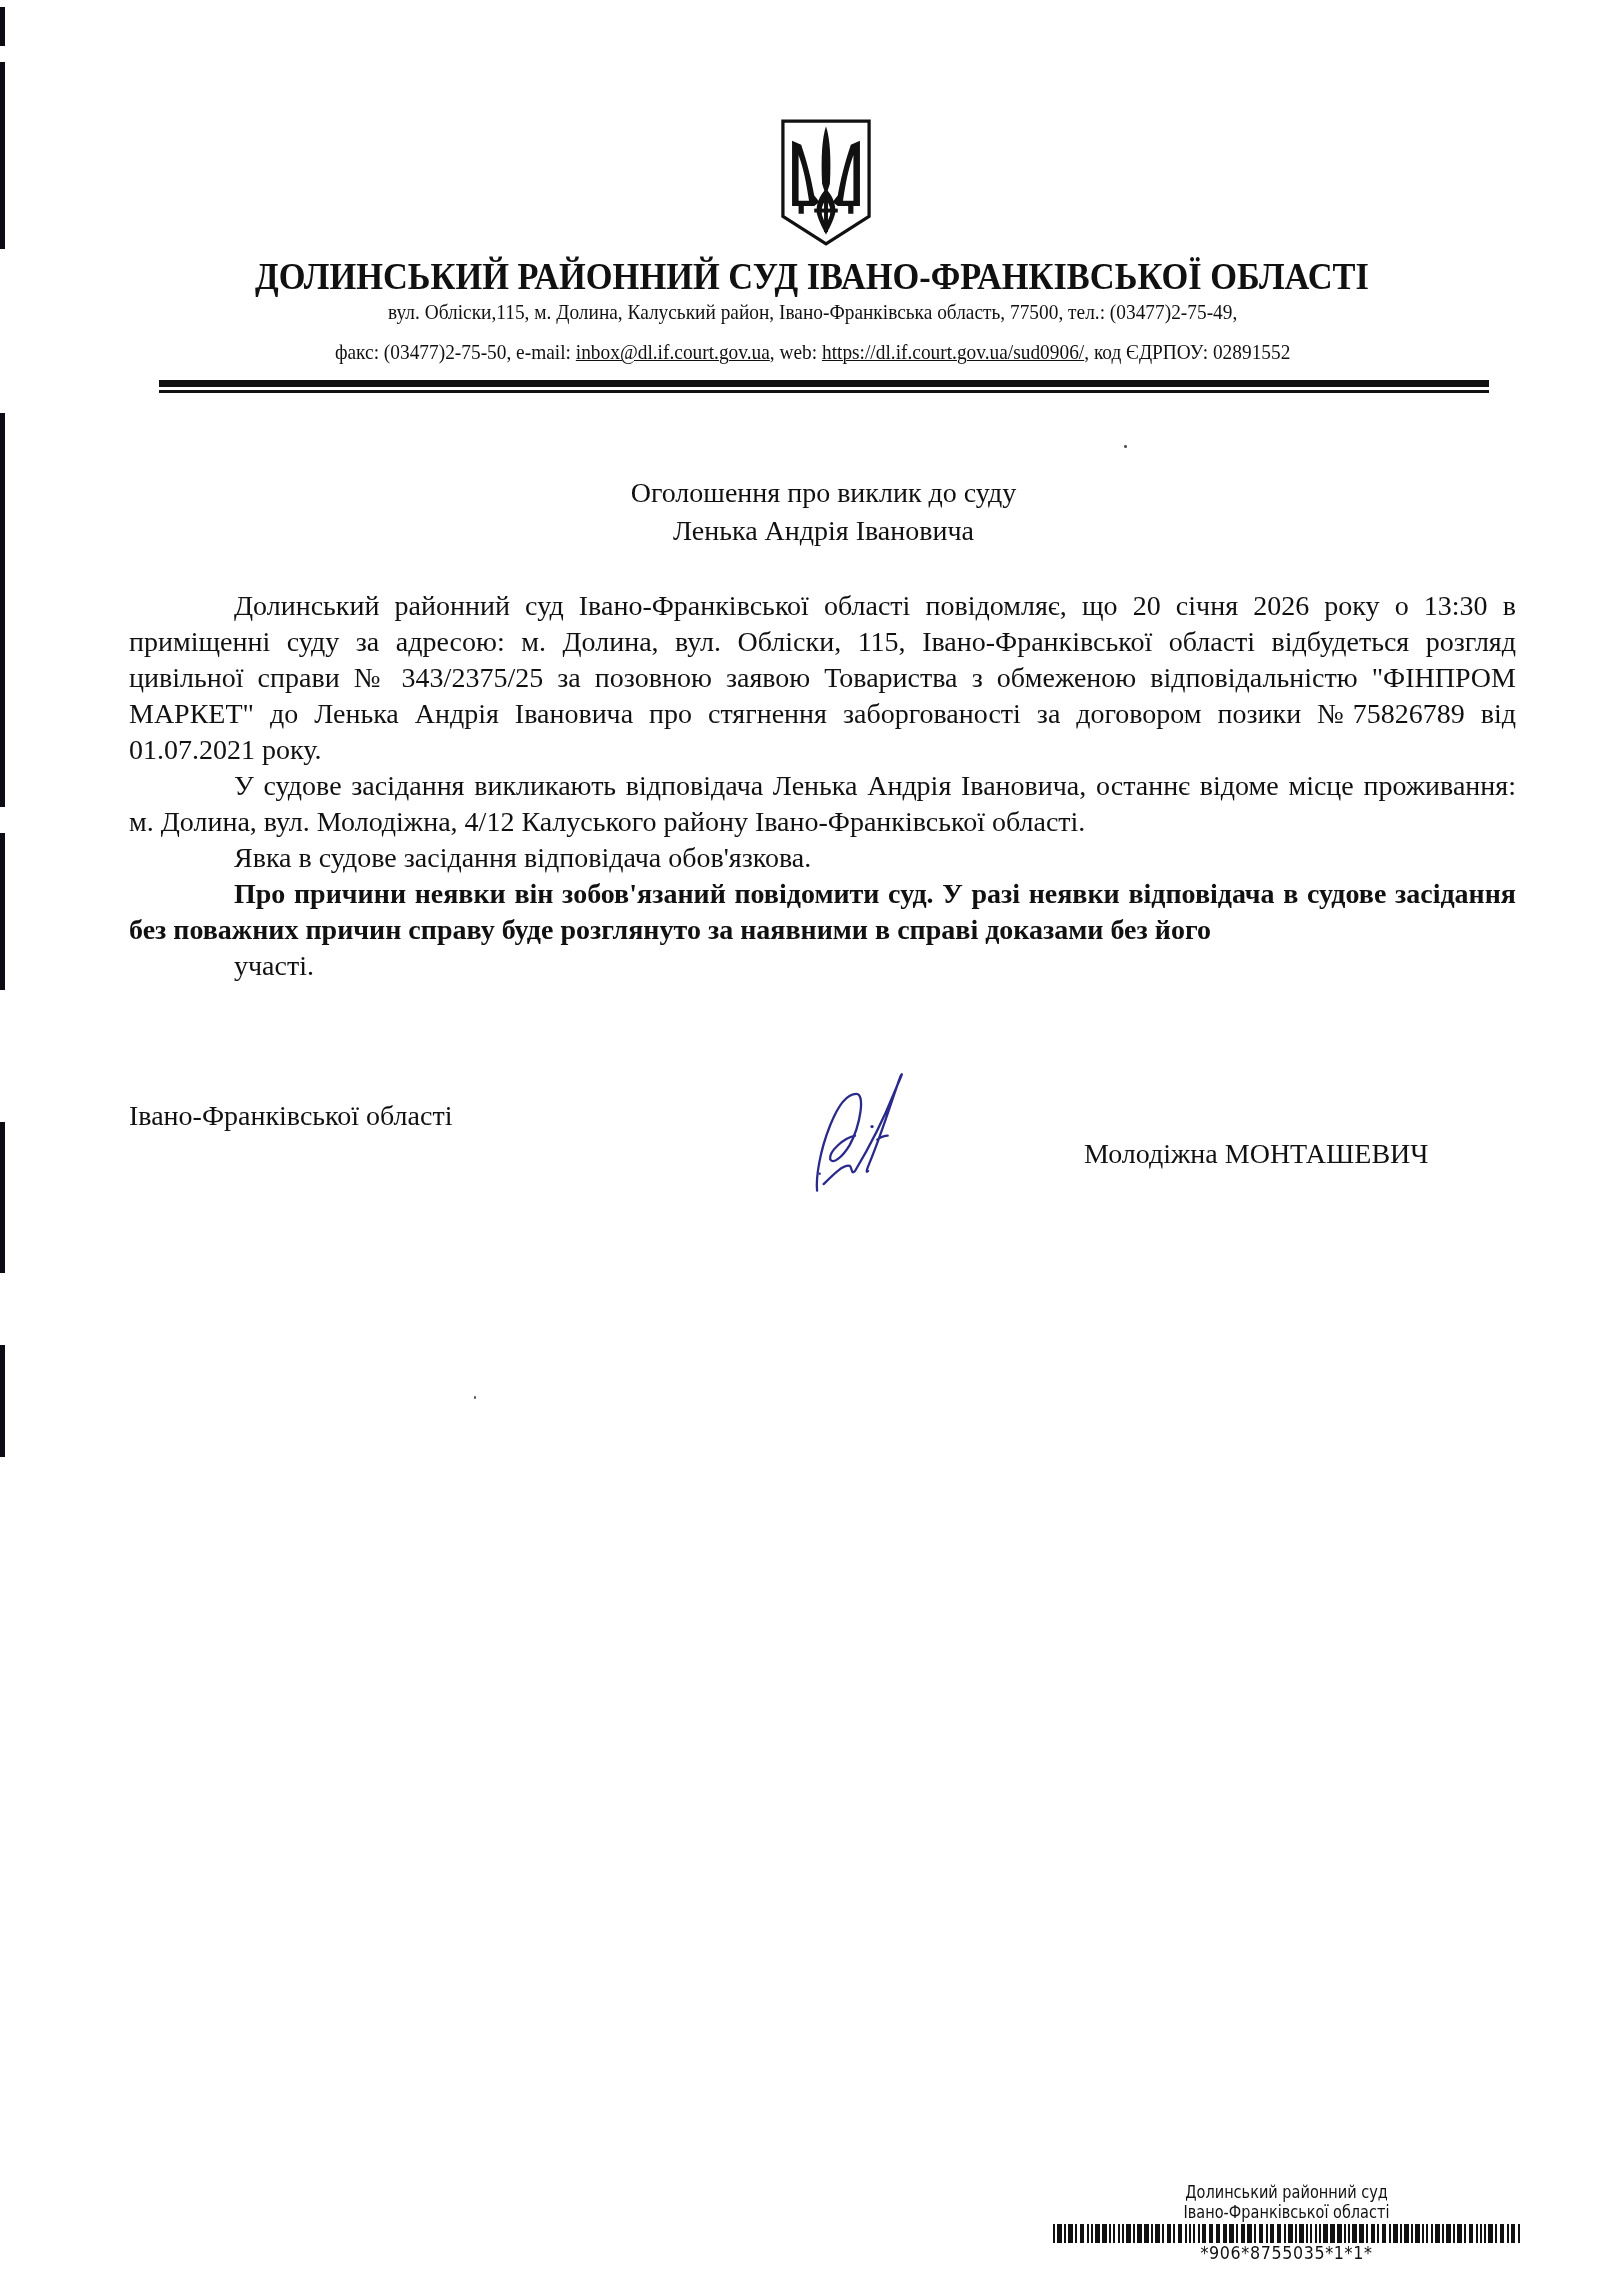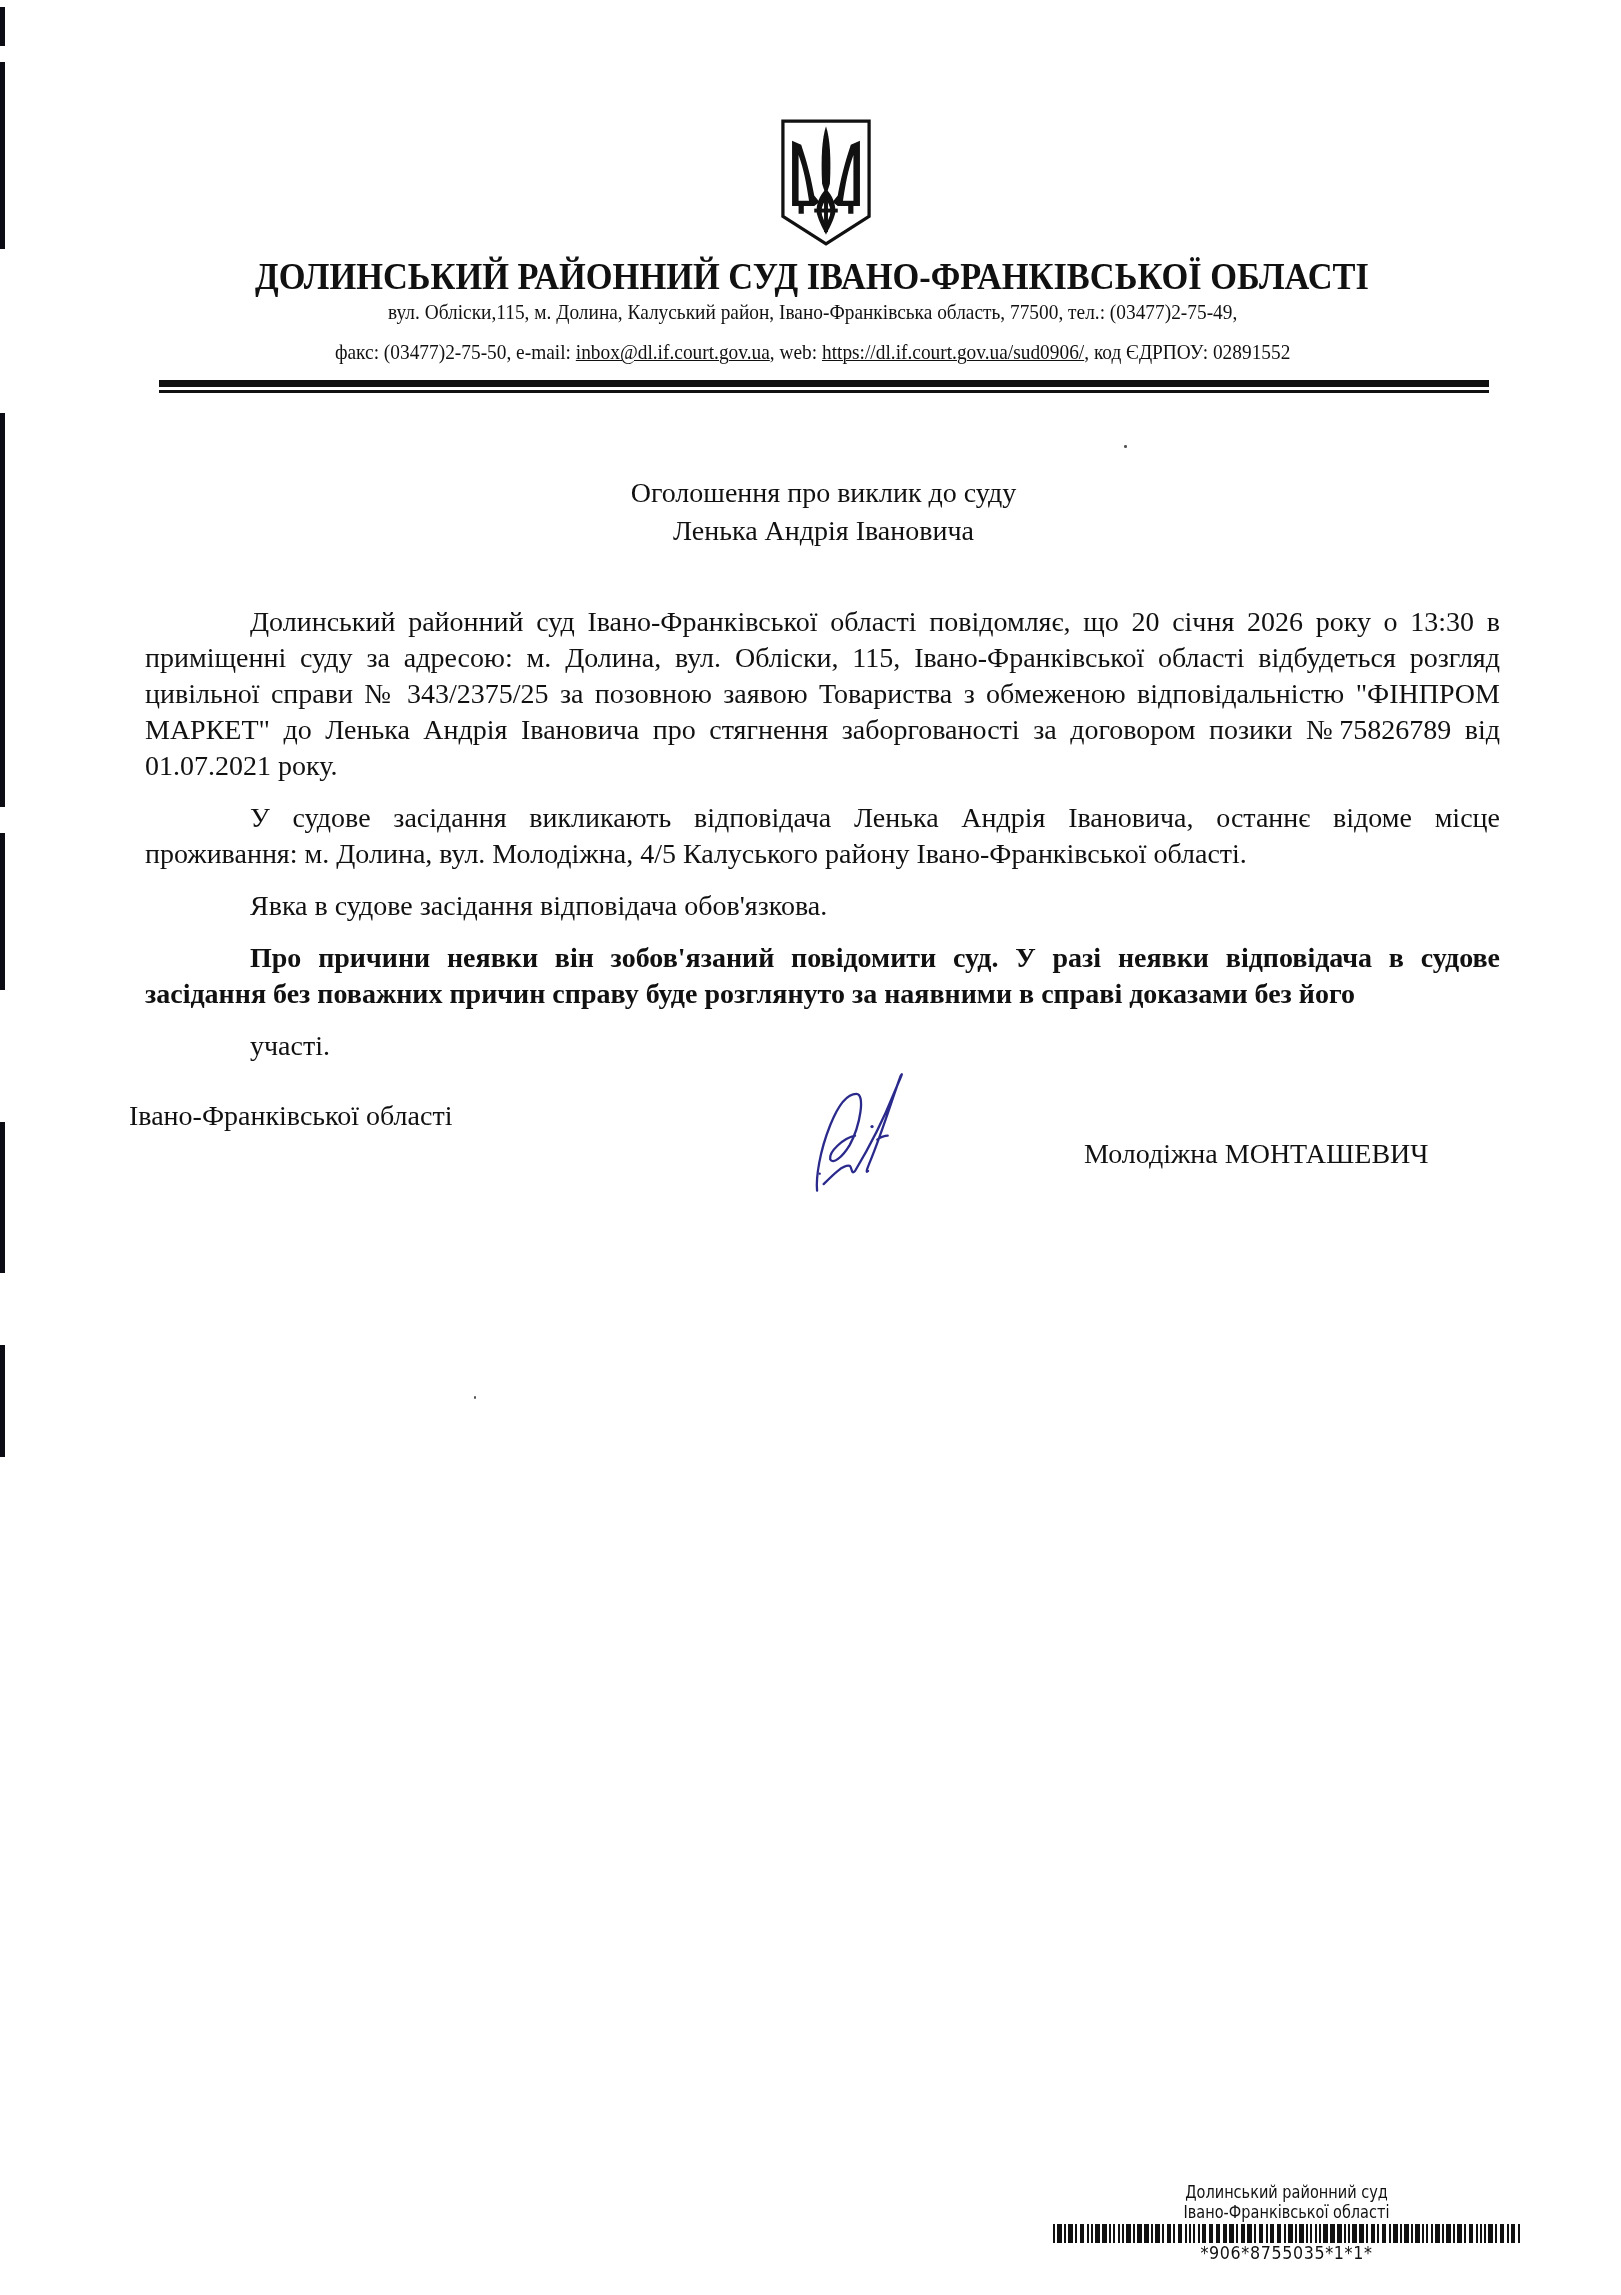--- a/index.html
+++ b/index.html
@@ -13,21 +13,21 @@
   .addr { position: absolute; left: 0; width: 1622px; text-align: center; font-size: 22px; line-height: 26px;
           transform: scaleX(0.88); transform-origin: 825px 0; }
   .addr1 { top: 299px; }
   .addr2 { top: 339px; }
   .addr a, .addr .u { color: #111111; text-decoration: underline; text-decoration-thickness: 1.3px; }
   .rule-thick { position: absolute; left: 159px; width: 1330px; top: 380px; height: 7.2px; background: #111111; }
   .rule-thin { position: absolute; left: 159px; width: 1330px; top: 390px; height: 2.6px; background: #111111; }
   .notice-title { position: absolute; left: 0; width: 1647px; text-align: center; font-size: 28px; line-height: 38px; top: 474px; }
   .body-text { position: absolute; left: 129px; width: 1387px; top: 588px; font-size: 28px; line-height: 36px;
                text-align: justify; }
-  .body-text p { margin: 16px; text-indent: 105px; }
+  .body-text p { margin: 0; text-indent: 105px; }
   .body-text p.last-left { text-align-last: left; font-weight: bold; }
   .body-text .tail { text-indent: 105px; }
   .signer-title { position: absolute; left: 129px; top: 1097px; font-size: 28px; line-height: 38px; }
   .signature { position: absolute; left: 804px; top: 1053px; width: 157px; height: 151px; }
   .signer-name { position: absolute; left: 1084px; top: 1135px; font-size: 28px; line-height: 38px; }
   .barcode-block { position: absolute; left: 1053px; top: 2183px; width: 467px; text-align: center;
                    font-family: "DejaVu Sans", sans-serif; }
   .bc-label { font-size: 17.7px; line-height: 19.7px; transform: scaleX(0.82); }
   .bc-bars { display: flex; justify-content: space-between; height: 19px; margin-top: 1.3px; }
   .bc-bars span { display: block; background: #111111; height: 100%; }
@@ -64,21 +64,21 @@
 
 <div class="speck" style="left:1124px;top:445px;"></div>
 
 <div class="notice-title">
   <div>Оголошення про виклик до суду</div>
   <div>Ленька Андрія Івановича</div>
 </div>
 
 <div class="body-text">
   <p>Долинський районний суд Івано-Франківської області повідомляє, що 20 січня 2026 року о 13:30 в приміщенні суду за адресою: м. Долина, вул. Обліски, 115, Івано-Франківської області відбудеться розгляд цивільної справи № 343/2375/25 за позовною заявою Товариства з обмеженою відповідальністю "ФІНПРОМ МАРКЕТ" до Ленька Андрія Івановича про стягнення заборгованості за договором позики №75826789 від 01.07.2021 року.</p>
-  <p>У судове засідання викликають відповідача  Ленька Андрія Івановича, останнє відоме місце проживання: м. Долина, вул. Молодіжна, 4/5 Калуського району Івано-Франківської області.</p>
+  <p>У судове засідання викликають відповідача  Ленька Андрія Івановича, останнє відоме місце проживання: м. Долина, вул. Молодіжна, 4/12 Калуського району Івано-Франківської області.</p>
   <p>Явка в судове засідання відповідача  обов'язкова.</p>
   <p class="last-left">Про причини неявки він зобов'язаний повідомити суд. У разі неявки відповідача в судове засідання без поважних причин справу буде розглянуто за наявними в справі доказами без його</p>
   <p class="tail">участі.</p>
 </div>
 
 <div class="signer-title">
   <div>Івано-Франківської області</div>
 </div>
 
 <svg class="signature" viewBox="0 0 240 230">

